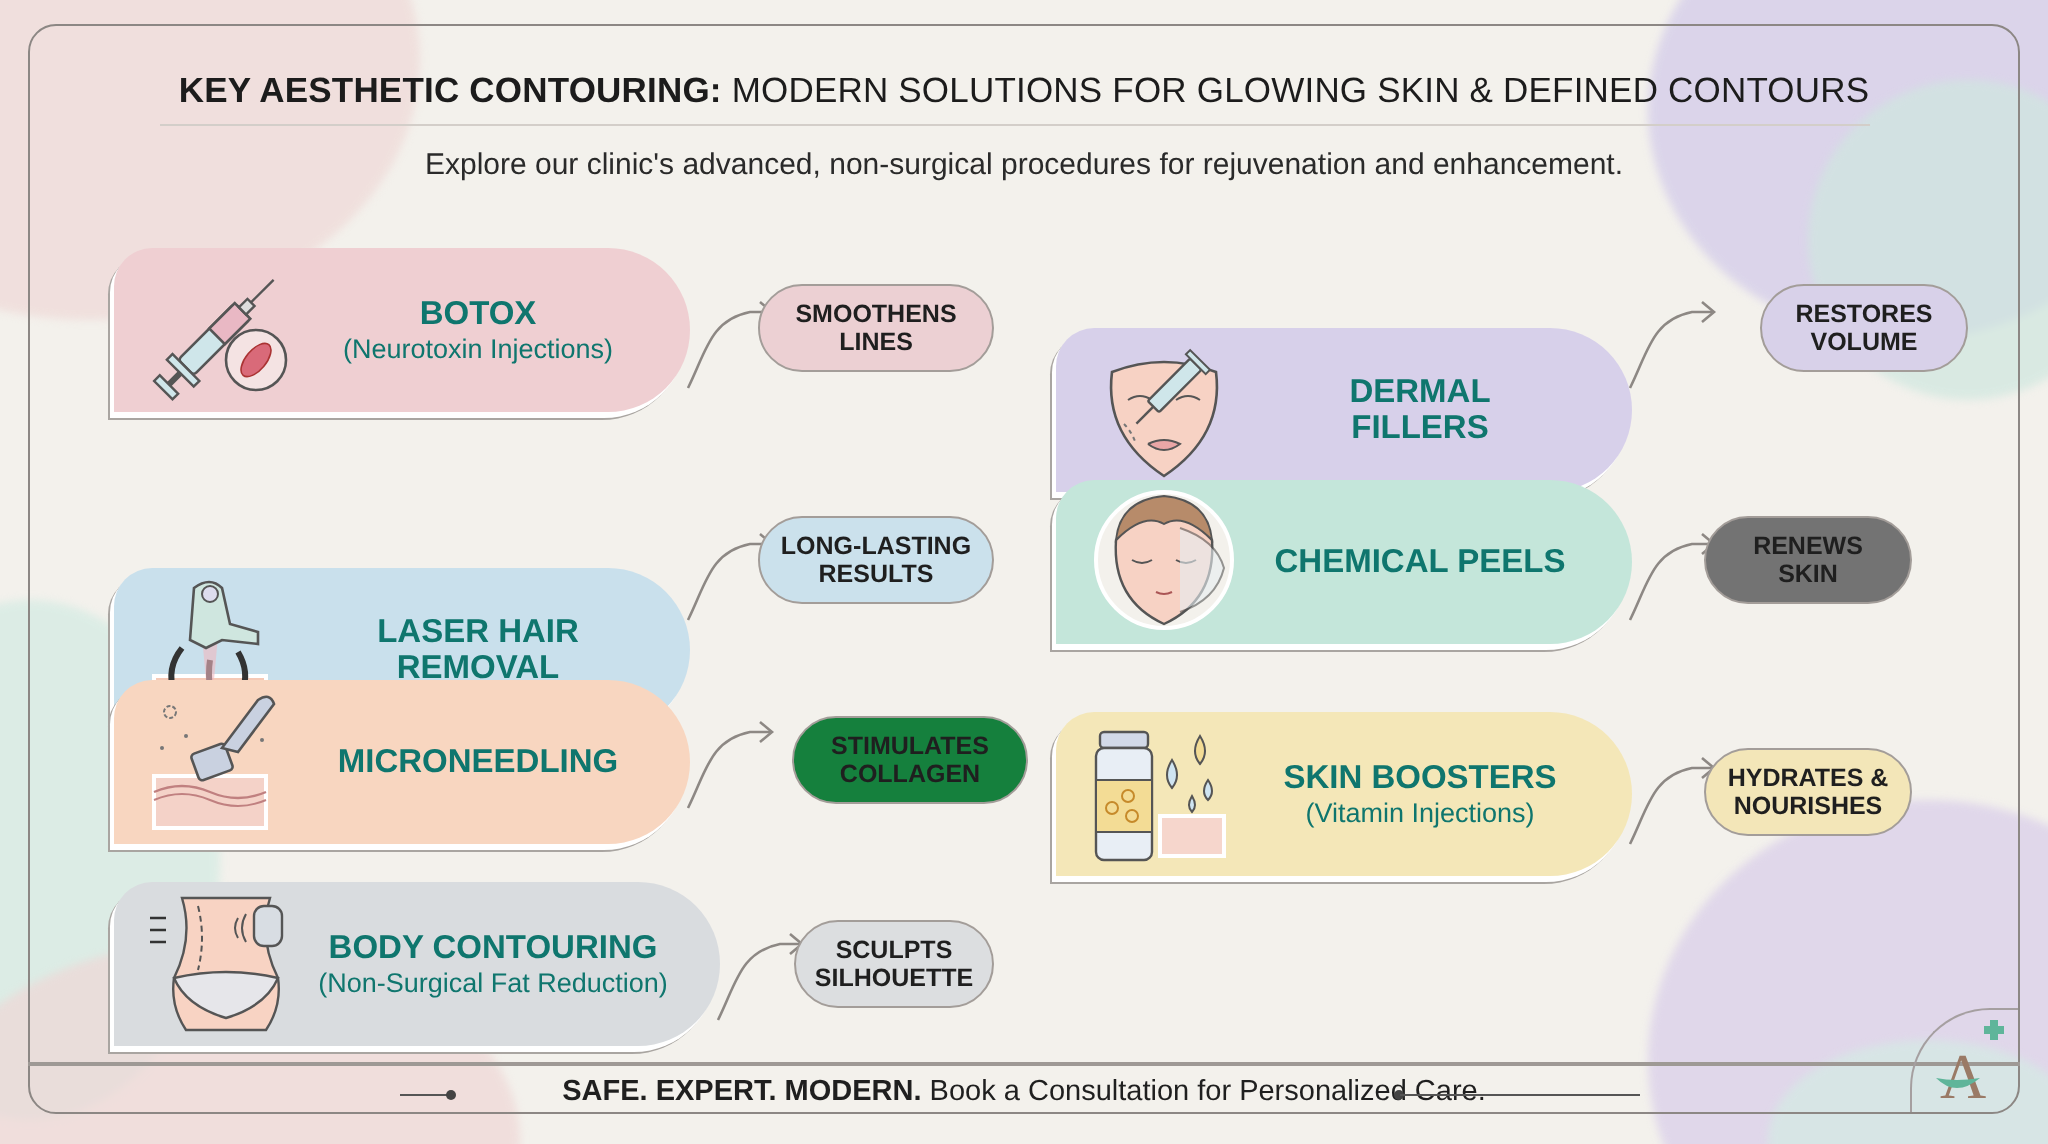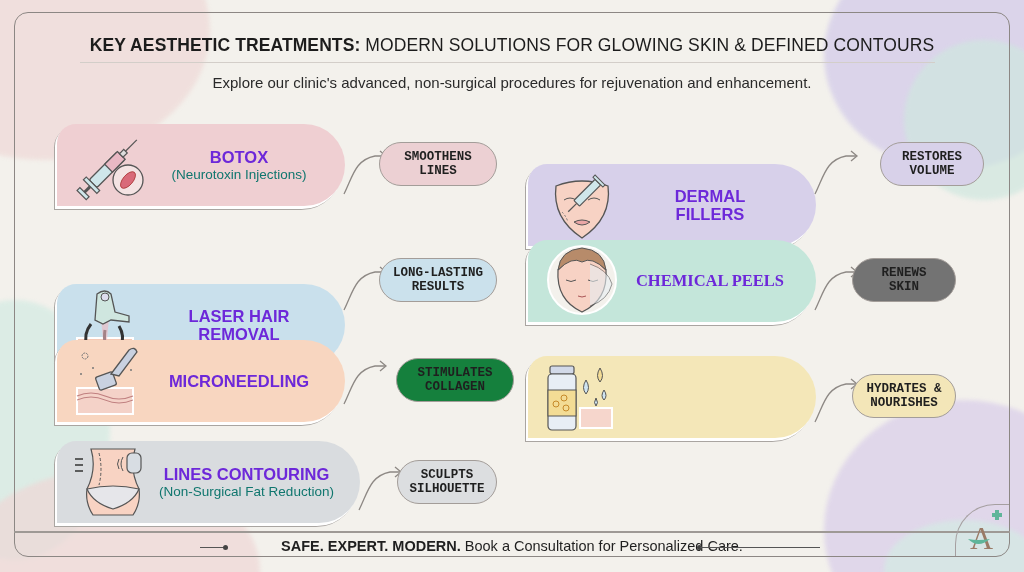--- a/index.html
+++ b/index.html
@@ -37,28 +37,28 @@
   .card {
     position: absolute; height: 82px; width: 288px;
     border-radius: 28px 60px 60px 0;
     box-shadow: -2px 3px 0 0 #ffffff, -3px 4px 0 0 #a9a5a1;
   }
   .card .icon { position: absolute; left: 14px; top: 4px; width: 80px; height: 74px; }
   .card .txt {
     position: absolute; left: 92px; right: 16px; top: 0; bottom: 0;
     display: flex; flex-direction: column; justify-content: center; align-items: center; text-align: center;
   }
-  .card .name { font-weight: 700; font-size: 16.5px; line-height: 18px; color: #6d28d9; }
+  .card .name { font-weight: 700; font-size: 16.5px; line-height: 18px; color: #0f766e; }
   .card .sub { font-size: 13.5px; line-height: 17px; color: #0f766e; }
   .connector { position: absolute; }
   .pill {
     position: absolute; width: 118px; height: 44px; border-radius: 22px;
     border: 1.3px solid #a39d99;
     display: flex; align-items: center; justify-content: center; text-align: center;
-    font-weight: 700; font-size: 12.5px; line-height: 14px; color: #1f1f1f; font-family: Liberation Mono, monospace;
+    font-weight: 700; font-size: 12.5px; line-height: 14px; color: #1f1f1f;
   }
 
   .footer-line { position: absolute; left: 14px; width: 996px; height: 1.5px; background: #9e9995; }
   .footer {
     position: absolute; left: 0; top: 538px; width: 1024px; text-align: center;
     font-size: 14.5px; color: #1f1f1f;
   }
   .footer b { font-weight: 700; margin-top: 16px; }
   .footer-dash { position: absolute; top: 547px; height: 1.3px; background: #555; }
   .footer-dot { position: absolute; top: 545px; width: 5px; height: 5px; border-radius: 50%; background: #444; }
@@ -75,21 +75,21 @@
 <div class="bg-blob blob-tr"></div>
 <div class="bg-blob blob-tr2"></div>
 <div class="bg-blob blob-ml"></div>
 <div class="bg-blob blob-bl"></div>
 <div class="bg-blob blob-br"></div>
 <div class="bg-blob blob-br2"></div>
 
 <div class="frame"></div>
 
 <div class="title">
-  <b>KEY AESTHETIC TREATMENTS:</b><span> MODERN SOLUTIONS FOR GLOWING SKIN &amp; DEFINED CONTOURS</span>
+  <b>KEY AESTHETIC CONTOURING:</b><span> MODERN SOLUTIONS FOR GLOWING SKIN &amp; DEFINED CONTOURS</span>
 </div>
 <div class="title-line"></div>
 <div class="subtitle">Explore our clinic's advanced, non-surgical procedures for rejuvenation and enhancement.</div>
 
 <div class="card" style="left:57px;top:124px;background:#efcfd2;">
   <svg class="icon" viewBox="0 0 80 74">
     <g transform="rotate(-45 40 37)">
       <rect x="14" y="32" width="40" height="11" rx="2" fill="#cfe6ea" stroke="#555" stroke-width="1.3"></rect>
       <rect x="36" y="32" width="18" height="11" fill="#e9b8c4" stroke="#555" stroke-width="1.3"></rect>
       <rect x="54" y="35" width="6" height="5" fill="#ddd" stroke="#555" stroke-width="1.2"></rect>
@@ -157,21 +157,21 @@
 <div class="card" style="left:57px;top:441px;width:303px;background:#d9dcdf;">
   <svg class="icon" viewBox="0 0 80 74">
     <path d="M20 4 q6 20 -4 40 q-2 14 6 26 l40 0 q8 -12 6 -26 q-10 -20 -4 -40 z" fill="#f8d3c3" stroke="#555" stroke-width="1.2"></path>
     <path d="M16 44 q26 -6 52 0 q-6 14 -26 20 q-20 -6 -26 -20 z" fill="#e6e6ea" stroke="#555" stroke-width="1.2"></path>
     <path d="M28 8 q4 16 0 32" stroke="#555" stroke-dasharray="3 2" fill="none"></path>
     <path d="M4 14 h8 M4 20 h8 M4 26 h8" stroke="#333" stroke-width="1.3"></path>
     <rect x="56" y="8" width="14" height="20" rx="5" fill="#d8dde3" stroke="#555" stroke-width="1.2"></rect>
     <path d="M48 14 q-3 5 0 10 M52 12 q-4 7 0 14" stroke="#555" fill="none"></path>
   </svg>
   <div class="txt">
-    <div class="name">LINES CONTOURING</div>
+    <div class="name">BODY CONTOURING</div>
     <div class="sub">(Non-Surgical Fat Reduction)</div>
   </div>
 </div>
 <svg class="connector" style="left:358px;top:462px;" width="50" height="50">
   <path d="M1 48 C10 30, 12 14, 32 10 L42 10" fill="none" stroke="#8d8884" stroke-width="1.3"></path>
   <path d="M37 5 L43 10 L37 15" fill="none" stroke="#8d8884" stroke-width="1.3"></path>
 </svg>
 <div class="pill" style="left:397px;top:460px;width:100px;background:#dcdee0;">SCULPTS<br>SILHOUETTE</div>
 
 <div class="card" style="left:528px;top:124px;background:#d7d0ea;margin-top:40px;">
@@ -190,21 +190,21 @@
   <div class="txt">
     <div class="name">DERMAL<br>FILLERS</div>
   </div>
 </div>
 <svg class="connector" style="left:814px;top:146px;" width="50" height="50">
   <path d="M1 48 C10 30, 12 14, 32 10 L42 10" fill="none" stroke="#8d8884" stroke-width="1.3"></path>
   <path d="M37 5 L43 10 L37 15" fill="none" stroke="#8d8884" stroke-width="1.3"></path>
 </svg>
 <div class="pill" style="left:880px;top:142px;width:104px;background:#d8d1e9;">RESTORES<br>VOLUME</div>
 
-<div class="card" style="left:528px;top:240px;background:#c4e6da;font-family:Liberation Serif, serif;">
+<div class="card" style="left:528px;top:240px;background:#c4e6da;">
   <svg class="icon" viewBox="0 0 80 74">
     <circle cx="40" cy="36" r="34" fill="#f3f1ec" stroke="#fff" stroke-width="2"></circle>
     <path d="M16 26 q24 -28 48 0 q2 30 -24 42 q-26 -12 -24 -42 z" fill="#f7d2c4" stroke="#555" stroke-width="1.2"></path>
     <path d="M16 26 q2 -20 24 -22 q22 2 24 22 q-14 -14 -24 -8 q-10 -6 -24 8 z" fill="#b78b6a" stroke="#555" stroke-width="1"></path>
     <path d="M24 36 q5 3 10 0 M46 36 q5 3 10 0" stroke="#555" fill="none"></path>
     <path d="M36 52 q4 2 8 0" stroke="#a55" fill="none"></path>
     <path d="M48 20 q18 6 22 20 q-4 16 -22 22" fill="#e8eef2" opacity=".6" stroke="#555" stroke-width="1"></path>
   </svg>
   <div class="txt">
     <div class="name">CHEMICAL PEELS</div>
@@ -223,20 +223,24 @@
     <rect x="6" y="30" width="28" height="26" fill="#f3dc95" stroke="#555" stroke-width="1"></rect>
     <circle cx="14" cy="44" r="3" fill="none" stroke="#c68a2a"></circle>
       <circle cx="22" cy="38" r="3" fill="none" stroke="#c68a2a"></circle>
       <circle cx="24" cy="48" r="3" fill="none" stroke="#c68a2a"></circle>
     <rect x="38" y="48" width="32" height="20" fill="#f6d6cc" stroke="#fff" stroke-width="2"></rect>
     <path d="M44 20 q5 8 0 14 q-5 -6 0 -14 z" fill="#cfe4f1" stroke="#555"></path>
     <path d="M58 8 q5 8 0 14 q-5 -6 0 -14 z" fill="#f3dc95" stroke="#555"></path>
     <path d="M62 30 q4 6 0 10 q-4 -4 0 -10 z" fill="#cfe4f1" stroke="#555"></path>
     <path d="M54 38 q3 5 0 8 q-3 -3 0 -8 z" fill="#cfe4f1" stroke="#555"></path>
   </svg>
+  <div class="txt">
+    <div class="name">SKIN BOOSTERS</div>
+    <div class="sub">(Vitamin Injections)</div>
+  </div>
 </div>
 <svg class="connector" style="left:814px;top:374px;" width="50" height="50">
   <path d="M1 48 C10 30, 12 14, 32 10 L42 10" fill="none" stroke="#8d8884" stroke-width="1.3"></path>
   <path d="M37 5 L43 10 L37 15" fill="none" stroke="#8d8884" stroke-width="1.3"></path>
 </svg>
 <div class="pill" style="left:852px;top:374px;width:104px;background:#f3e6b8;">HYDRATES &amp;<br>NOURISHES</div>
 
 <div class="footer-line" style="top:531px;"></div>
 <div class="footer-dash" style="left:200px;width:25px;"></div>
 <div class="footer-dot" style="left:223px;"></div>

